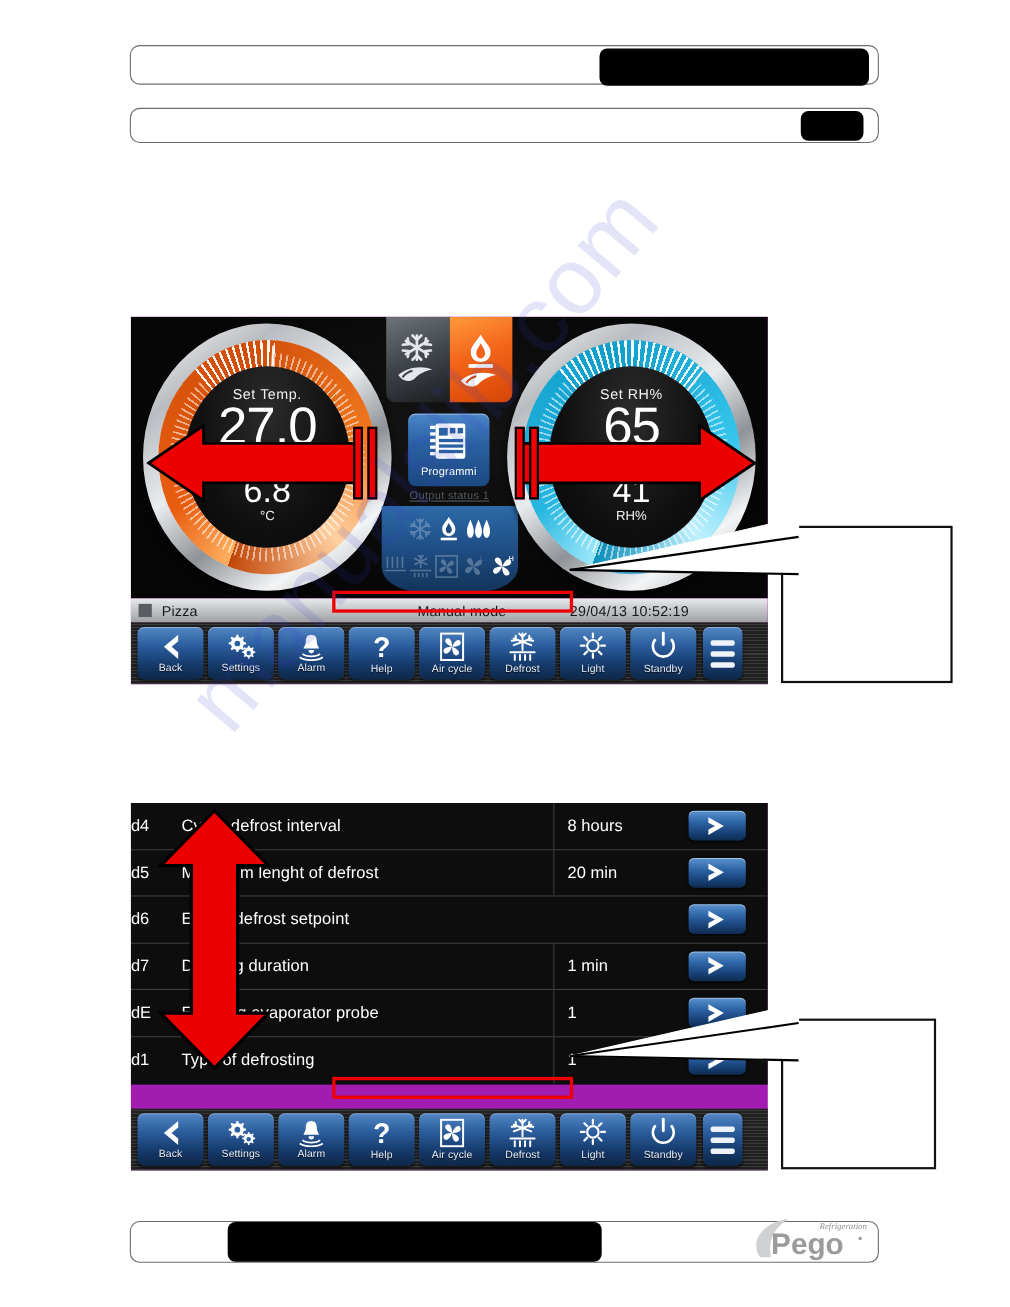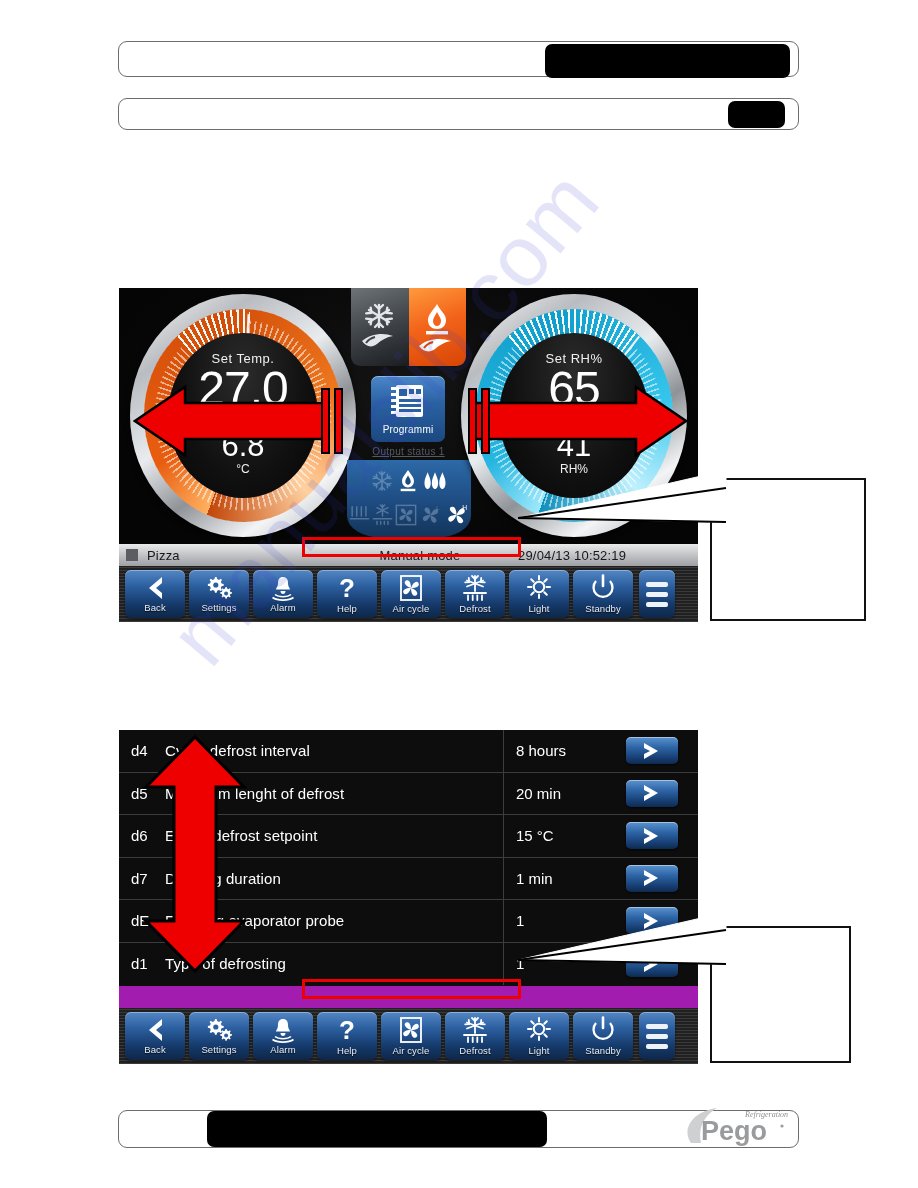--- a/index.html
+++ b/index.html
@@ -307,21 +307,21 @@
     background: #0d0d0d;
   }
   .trow {
     display: flex; align-items: center;
     height: 42.5px;
     border-bottom: 1px solid #3c3c3c;
     color: #fff;
   }
   .trow:last-child { border-bottom: none; }
   .tc-code {
-    flex: 0 0 46px; padding-left: 12px;
+    flex: 0 0 46px; 
     font-size: 15px; color: #fff;
   }
   .tc-desc {
     flex: 1 1 auto; font-size: 15px; color: #fff;
     letter-spacing: .1px;
   }
   .tc-val {
     flex: 0 0 123px; font-size: 15px; color: #fff;
     border-left: 1px solid #3c3c3c;
     padding-left: 12px; height: 100%;
@@ -712,21 +712,20 @@
           <svg width="24" height="18" viewBox="0 0 24 18">
             <path d="M4 1 L18 9 L4 17 L4 12 L10 9 L4 6 Z" fill="#ffffff"></path>
           </svg>
         </div>
       </div>
     </div>
 
     <div class="trow">
       <div class="tc-code">d6</div>
       <div class="tc-desc">End of defrost setpoint</div>
-      <div class="tc-val">15 °C</div>
       <div class="tc-go">
         <div class="go-btn">
           <svg width="24" height="18" viewBox="0 0 24 18">
             <path d="M4 1 L18 9 L4 17 L4 12 L10 9 L4 6 Z" fill="#ffffff"></path>
           </svg>
         </div>
       </div>
     </div>
 
     <div class="trow">

